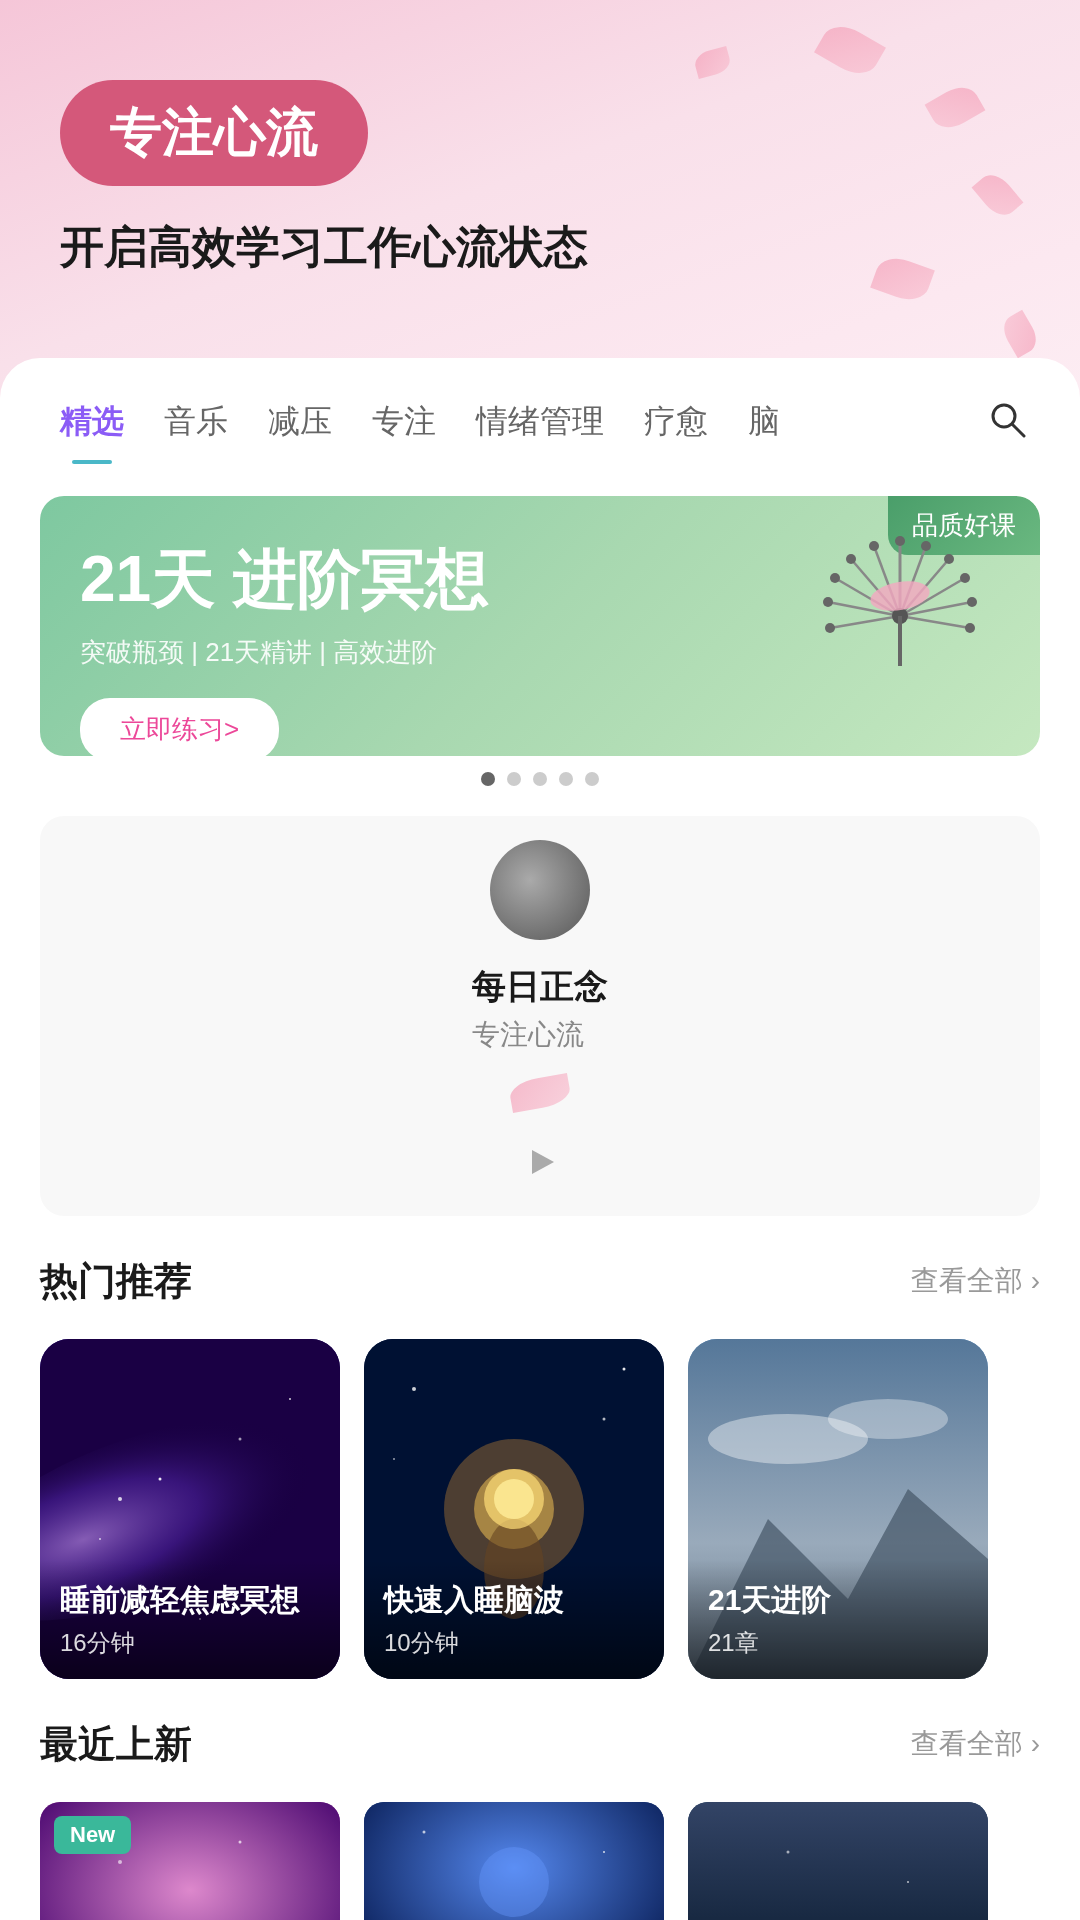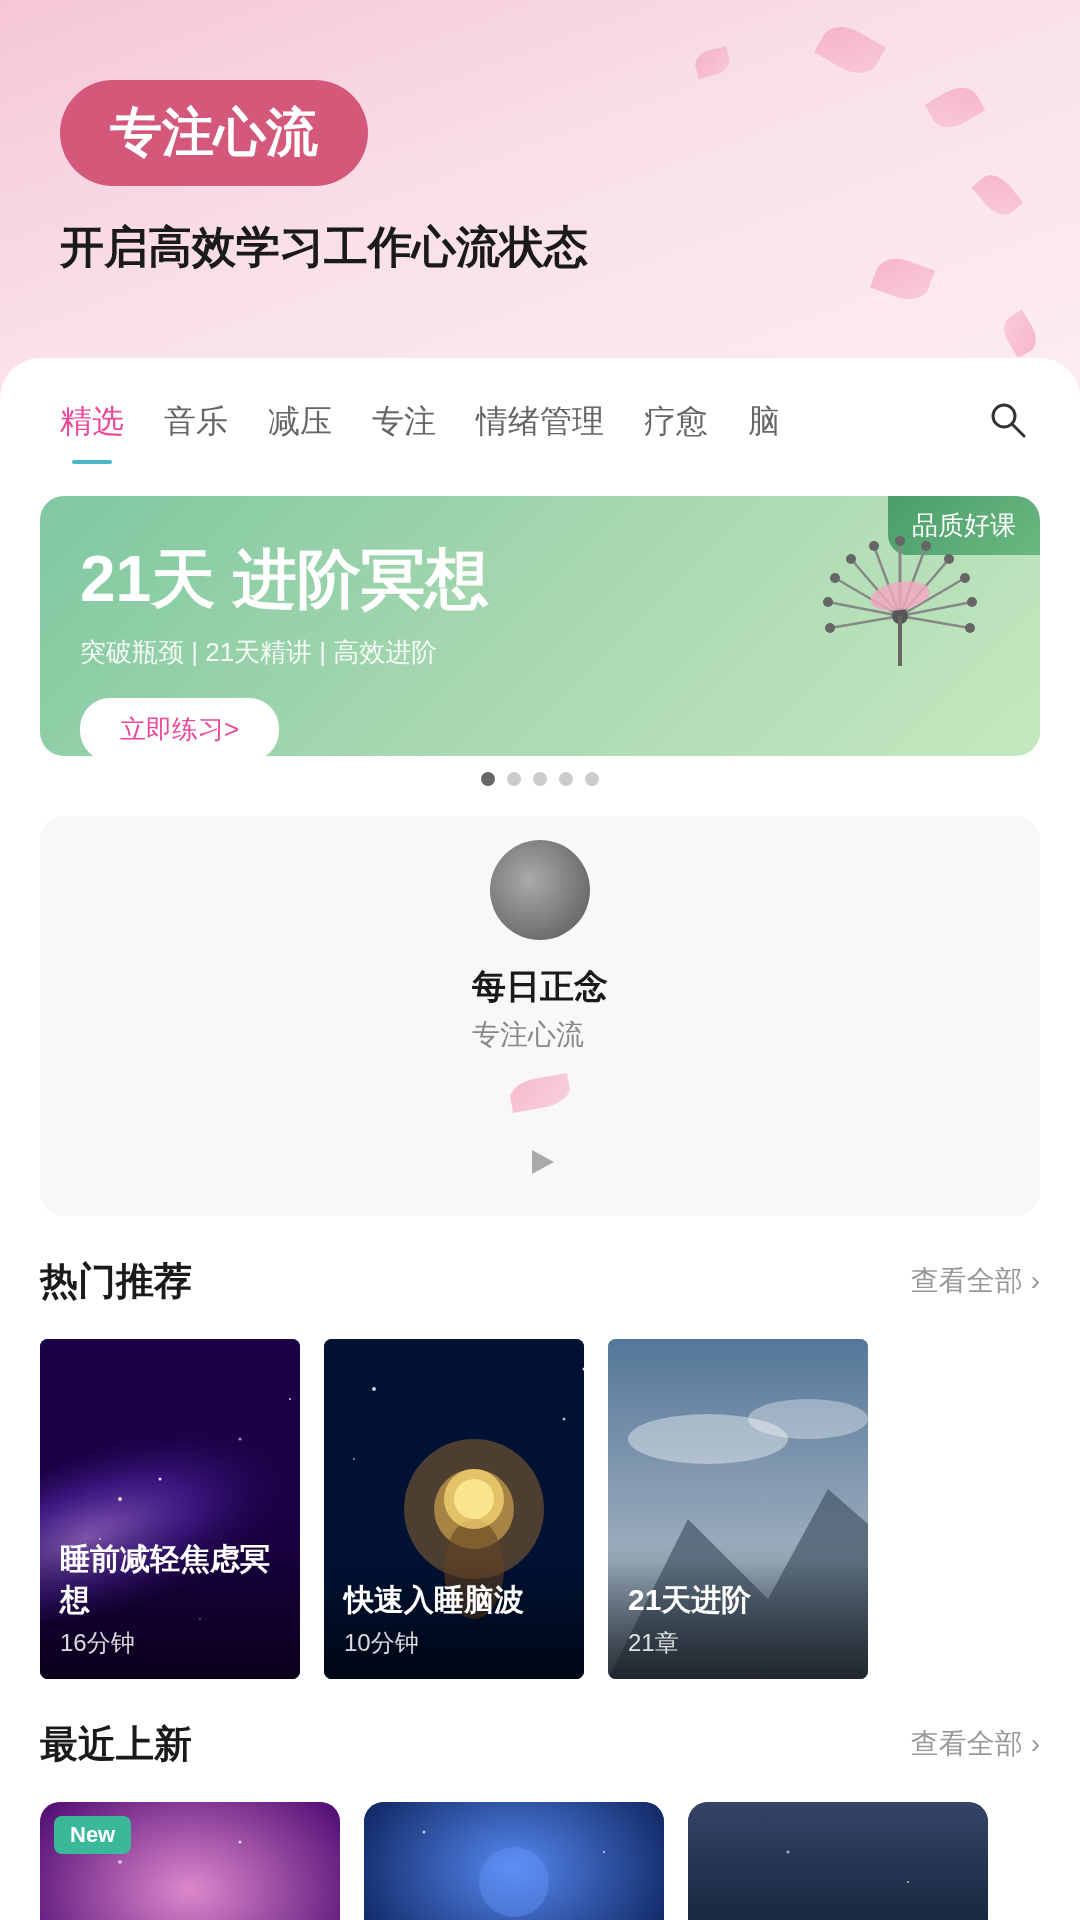--- a/index.html
+++ b/index.html
@@ -86,22 +86,22 @@
 
     .tab-item {
       font-size: 32px;
       color: #666;
       padding: 0 20px 20px 20px;
       cursor: pointer;
       white-space: nowrap;
       position: relative;
     }
     .tab-item.active {
-      color: #ec4899;
-      font-weight: 400;
+      color: #8b5cf6;
+      font-weight: 700;
     }
     .tab-item.active::after {
       content: '';
       position: absolute;
       bottom: 0;
       left: 50%;
       transform: translateX(-50%);
       width: 40px;
       height: 4px;
       background: #4ab8c8;
@@ -284,22 +284,22 @@
       display: flex;
       gap: 24px;
       padding: 0 40px;
       overflow-x: auto;
       scrollbar-width: none;
     }
     .cards-scroll::-webkit-scrollbar { display: none; }
 
     .content-card {
       flex-shrink: 0;
-      width: 260px;
-      border-radius: 8px;
+      width: 300px;
+      border-radius: 29px;
       overflow: hidden;
       position: relative;
     }
 
     .content-card-img {
       width: 300px;
       height: 340px;
       display: flex;
       align-items: flex-end;
     }

